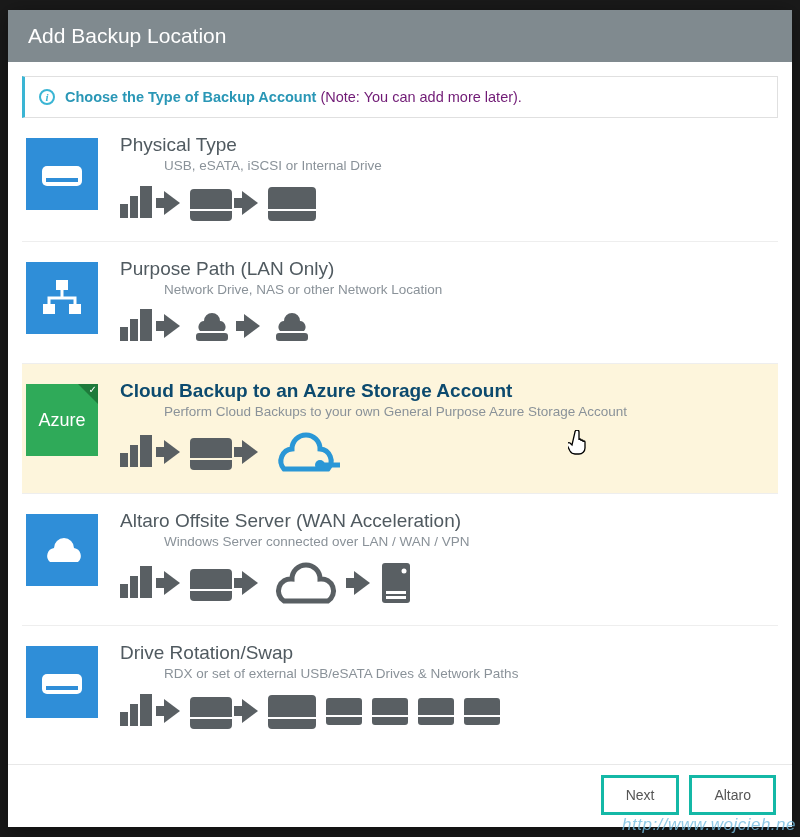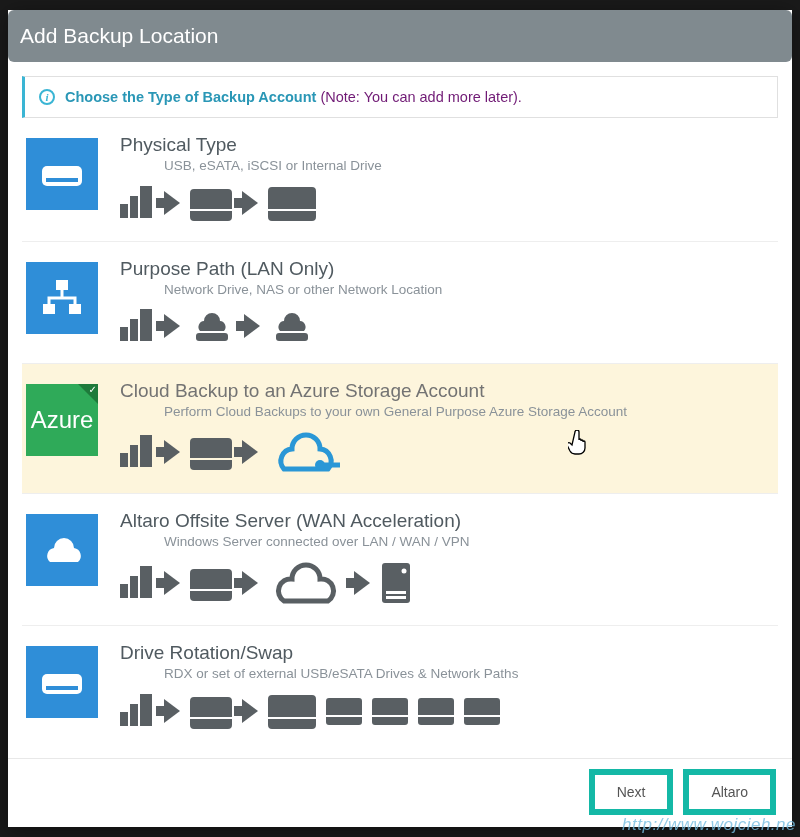--- a/index.html
+++ b/index.html
@@ -18,24 +18,23 @@
       right: 8px;
       bottom: 10px;
       background: #fff;
       box-shadow: 0 4px 20px rgba(0,0,0,0.4);
       display: flex;
       flex-direction: column;
     }
     .modal-header {
       background: #808a8f;
       color: #fff;
-      padding: 14px 12px;
+      padding: 14px 20px;
       font-size: 21px;
       font-weight: 400;
-      border-radius: 6px;
     }
     .info-bar {
       margin: 14px 14px 0 14px;
       padding: 12px 14px;
       border: 1px solid #e0e0e0;
       border-left: 3px solid #3ab5d4;
       color: #2a97b6;
       font-size: 14.5px;
       display: flex;
       align-items: center;
@@ -79,29 +78,29 @@
     .opt.selected .tile { background: #2faa59; }
     .tile .check {
       position:absolute; top:0; right:0;
       width:0;height:0;
       border-left: 20px solid transparent;
       border-top: 20px solid #1e7a3b;
     }
     .tile .check::after{
       content:"✓"; position:absolute; top:-20px; right:1px; color:#fff; font-size:10px;
     }
-    .tile-text { color:#fff; font-size: 24px; }
+    .tile-text { color:#fff; font-size: 18px; }
     .opt .body { flex: 1 1 auto; }
     .opt .title {
       font-size: 19px;
       color: #505a60;
       font-weight: 400;
       margin-bottom: 2px;
     }
-    .opt.selected .title { font-weight: 400; color:#737373; }
+    .opt.selected .title { font-weight: 700; color:#0c4a6e; }
     .opt .subtitle {
       font-size: 13.5px;
       color: #8a9299;
       margin-bottom: 10px;
       margin-left: 44px;
     }
     .flow {
       display:flex; align-items:center; gap: 10px;
     }
     .flow svg, .flow .glyph { display:block; }
@@ -116,21 +115,21 @@
       content:""; position:absolute; left:-24px; top:-5px;
       width:10px; height:10px; background:#595f63;
     }
     .footer {
       display:flex; justify-content:flex-end; gap: 10px;
       padding: 10px 16px 12px;
       border-top: 1px solid #e8e8e8;
       background:#fff;
     }
     .btn {
-      border: 6px solid #14b8a6;
+      border: 3px solid #14b8a6;
       background:#fff;
       color:#555;
       padding: 9px 22px;
       font-size: 14px;
       cursor:pointer;
     }
     .cursor-hand {
       position: absolute;
       font-size: 22px;
       color: #000;

